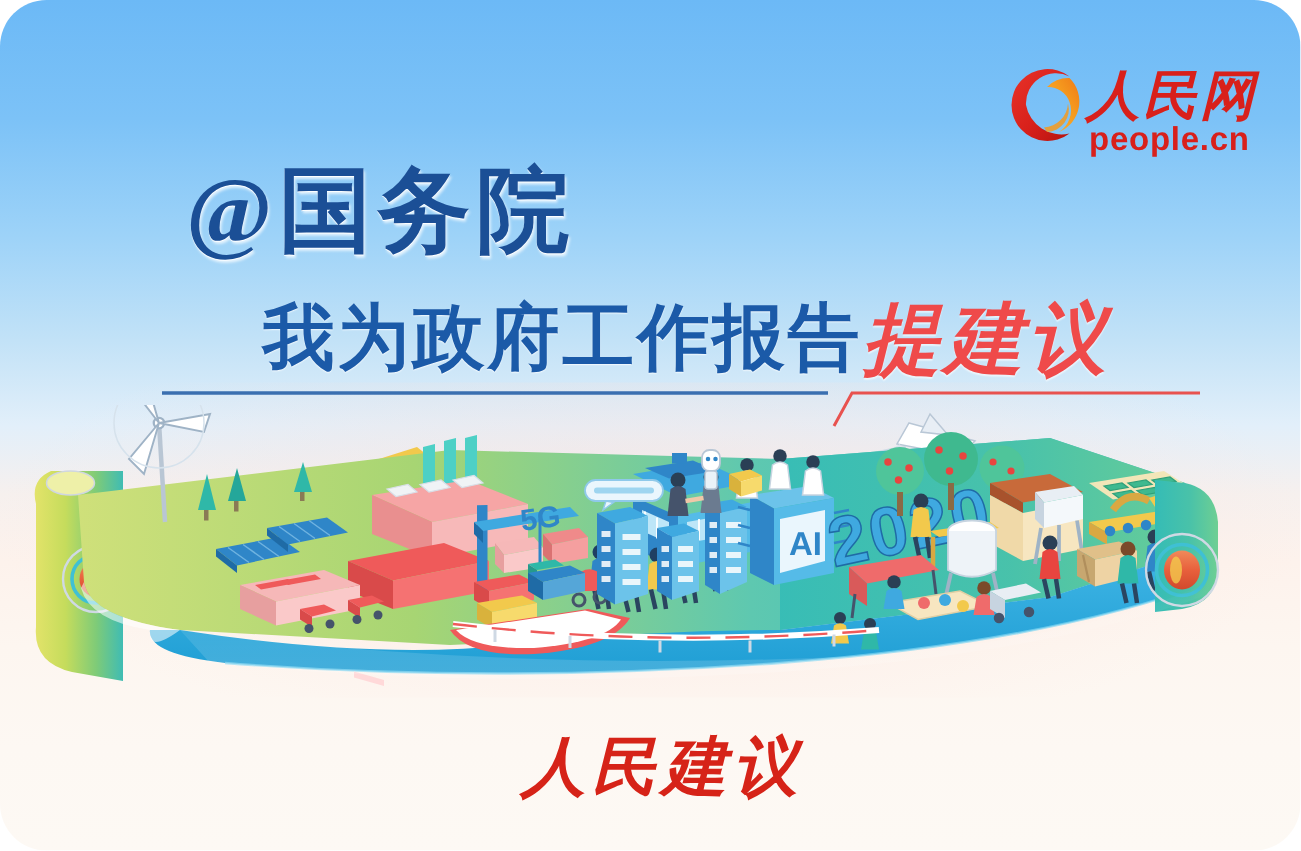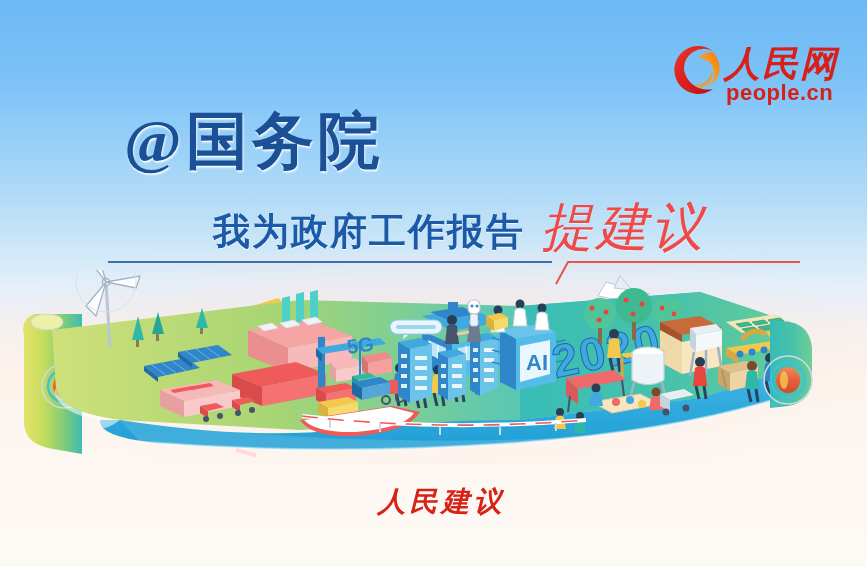--- a/index.html
+++ b/index.html
@@ -19,20 +19,21 @@
         #6cb9f6 0%,
         #7cc2f7 14%,
         #9ed3f8 28%,
         #c2e2f7 40%,
         #e2effa 50%,
         #f6f0ee 58%,
         #fdf2ec 66%,
         #fdf6f0 76%,
         #fdf8f3 88%,
         #fdf9f4 100%);
+    border-radius: 31px;
   }
 
   
   .glow{
     position:absolute; left:0; right:0; top:255px; height:210px;
     background:radial-gradient(ellipse 70% 100% at 50% 45%, rgba(253,226,219,.55), rgba(253,240,236,0) 72%);
     pointer-events:none;
   }
 
   
@@ -68,50 +69,49 @@
     white-space:nowrap;
   }
 
   .title-sub-wrap{
     position:absolute; left:175px; top:198px;
     display:flex; align-items:flex-end; white-space:nowrap;
   }
   .title-sub{
     font-family:"Liberation Serif", serif;
     font-weight:bold;
-    font-size:37px;
+    font-size:48px;
     line-height:1;
     letter-spacing:2px;
     color:#1b5aa8;
     text-shadow:0 1px 1px rgba(255,255,255,.8);
-    margin-left:38px;
   }
   .title-accent{
     font-family:"Liberation Serif", serif;
-    font-weight:normal;
+    font-weight:bold;
     font-style:italic;
     font-size:52px;
     line-height:1;
     letter-spacing:3px;
     color:#ef4a4a;
-    margin-left:16px;
+    margin-left:0;
     position:relative; top:4px;
     text-shadow:0 1px 1px rgba(255,255,255,.6);
   }
 
   
   .divider{ position:absolute; left:0; top:248px; width:867px; height:40px; }
 
   
   .bottom-title{
     position:absolute; left:16px; right:0; top:483px;
     text-align:center;
     font-family:"Liberation Serif", serif;
     font-weight:bold; font-style:italic;
-    font-size:28px; letter-spacing:4px;
+    font-size:43px; letter-spacing:4px;
     color:#d62318;
     white-space:nowrap;
   }
 
   
   .illus{ position:absolute; left:0; top:270px; width:867px; height:200px; }
   .illus svg{ display:block; }
 </style>
 </head>
 <body>

